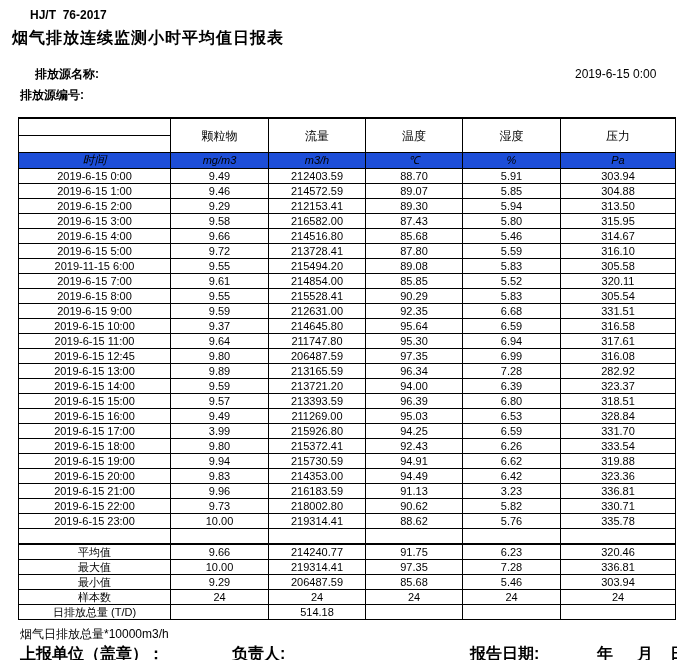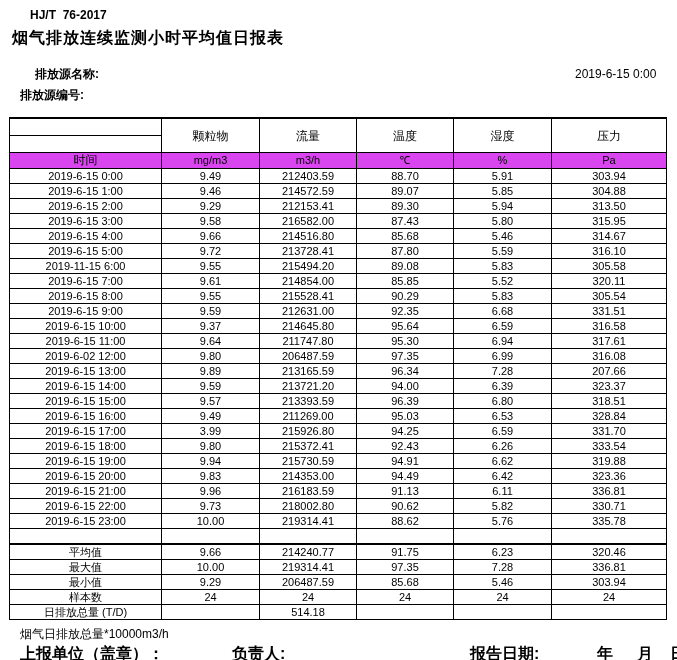--- a/index.html
+++ b/index.html
@@ -20,43 +20,44 @@
   .doc-title{
     left:0;top:28px;width:605px;
     text-align:left;
     font-size:16px;font-weight:bold;
     letter-spacing:1px;
   }
   .src-name{left:8px;top:66px;font-size:12px;font-weight:bold;margin-left:15px;}
   .src-code{left:8px;top:87px;font-size:12px;font-weight:bold;}
   .report-dt{left:563px;top:67px;font-size:12px;}
   table.report{
-    position:absolute;left:9px;top:117px;
+    position:absolute;left:18px;top:117px;
     width:657px;
     border-collapse:collapse;
     table-layout:fixed;
     font-size:11px;
     padding-left:45px;
   }
   table.report{border-top:2px solid #000;}
   table.report td{
     border:1px solid #000;
     text-align:center;
     vertical-align:middle;
     padding:0;
     height:14px;
     line-height:14px;
     white-space:nowrap;
     overflow:hidden;
   }
   tr.hrow td{height:16px;line-height:16px;font-size:12px;}
   tr.unit-row td{
     height:15px;line-height:15px;
-    background:#d946ef;
+    background:#1d4ed8;
     font-size:11px;
+    font-style:italic;
   }
   tr.unit-row td:first-child{font-size:12px;}
   tr.blank-row td{border-bottom:2px solid #000;}
   .foot-note{left:8px;top:626px;font-size:12px;text-align:center;}
   .sign-line{top:644px;font-size:16px;font-weight:bold;}
   .sign-unit{left:8px;}
   .sign-resp{left:220px;}
   .sign-reporter{left:347px;margin-top:38px;}
   .sign-date{left:458px;}
   .sign-year{left:585px;}
@@ -193,34 +194,34 @@
       </tr>
       <tr>
         <td>2019-6-15 11:00</td>
         <td>9.64</td>
         <td>211747.80</td>
         <td>95.30</td>
         <td>6.94</td>
         <td>317.61</td>
       </tr>
       <tr>
-        <td>2019-6-02 12:00</td>
+        <td>2019-6-15 12:45</td>
         <td>9.80</td>
         <td>206487.59</td>
         <td>97.35</td>
         <td>6.99</td>
         <td>316.08</td>
       </tr>
       <tr>
         <td>2019-6-15 13:00</td>
         <td>9.89</td>
         <td>213165.59</td>
         <td>96.34</td>
         <td>7.28</td>
-        <td>207.66</td>
+        <td>282.92</td>
       </tr>
       <tr>
         <td>2019-6-15 14:00</td>
         <td>9.59</td>
         <td>213721.20</td>
         <td>94.00</td>
         <td>6.39</td>
         <td>323.37</td>
       </tr>
       <tr>
@@ -269,21 +270,21 @@
         <td>214353.00</td>
         <td>94.49</td>
         <td>6.42</td>
         <td>323.36</td>
       </tr>
       <tr>
         <td>2019-6-15 21:00</td>
         <td>9.96</td>
         <td>216183.59</td>
         <td>91.13</td>
-        <td>6.11</td>
+        <td>3.23</td>
         <td>336.81</td>
       </tr>
       <tr>
         <td>2019-6-15 22:00</td>
         <td>9.73</td>
         <td>218002.80</td>
         <td>90.62</td>
         <td>5.82</td>
         <td>330.71</td>
       </tr>

